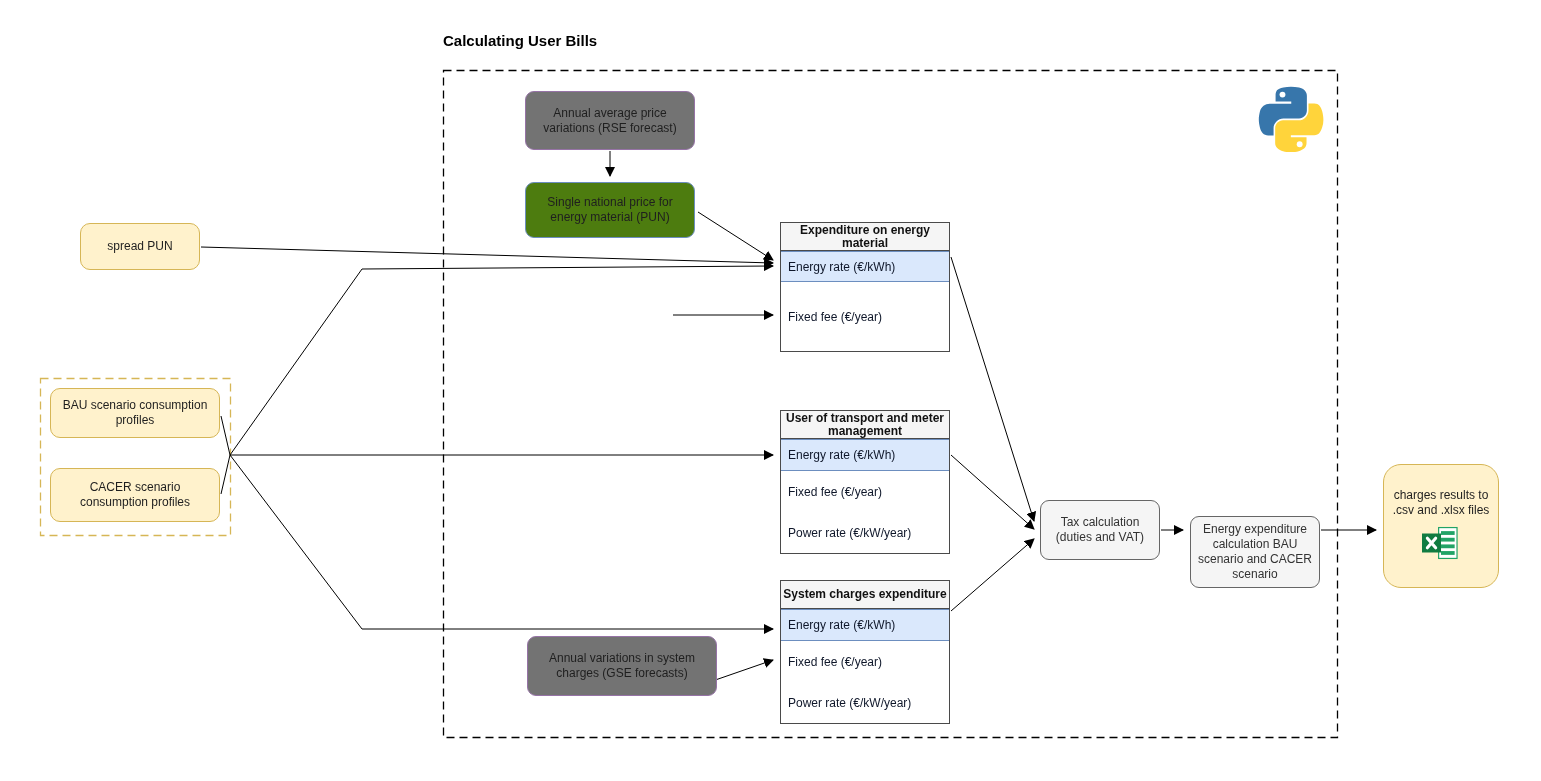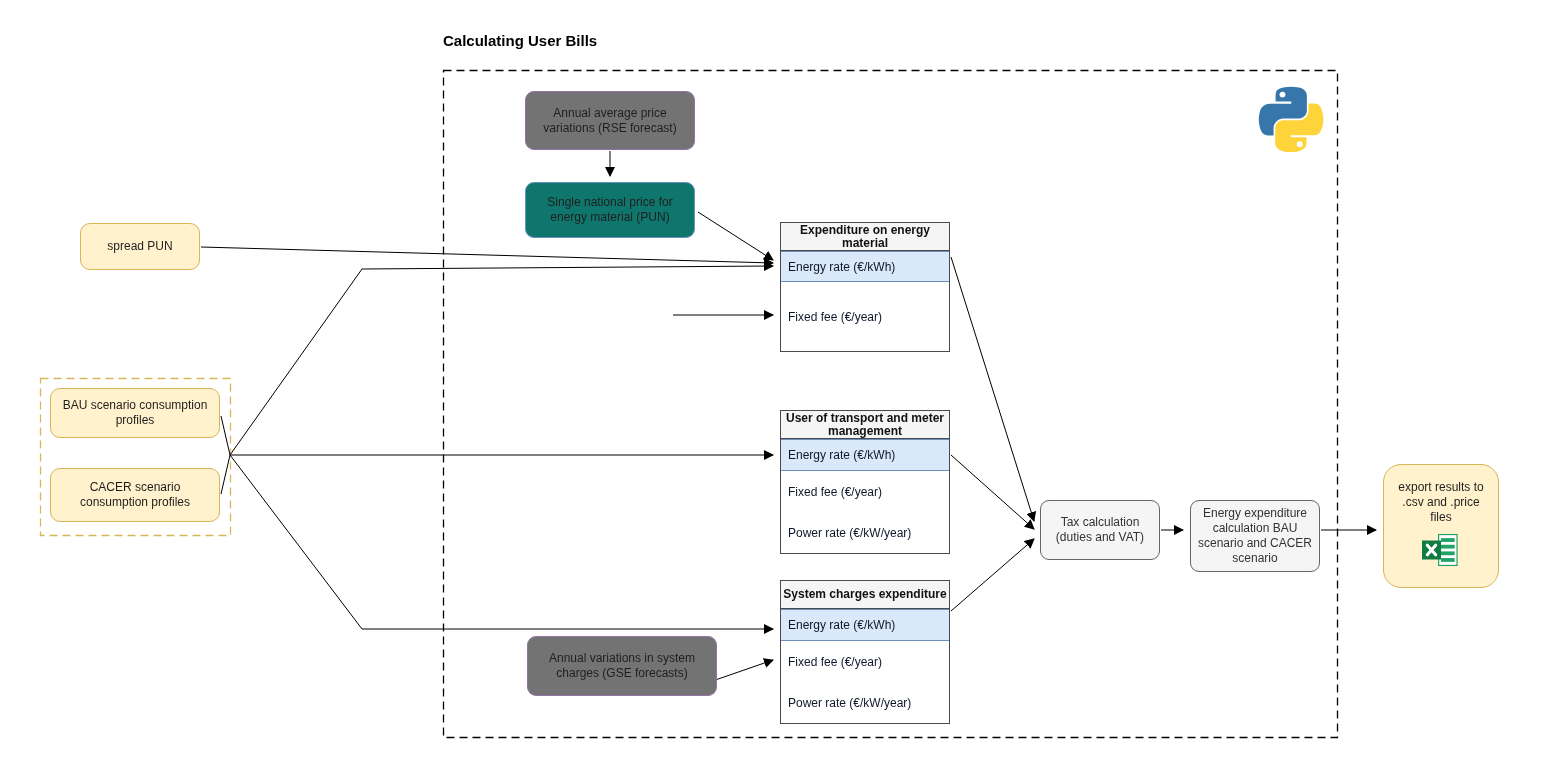--- a/index.html
+++ b/index.html
@@ -9,21 +9,21 @@
   }
   #edges{position:absolute;left:0;top:0;z-index:1;}
   .node{
     position:absolute;z-index:2;box-sizing:border-box;
     display:flex;align-items:center;justify-content:center;text-align:center;
     font-size:12px;line-height:1.25;padding:4px 6px;border-radius:10px;
     color:#1f1f1f;
   }
   .yellow{background:#FFF2CC;border:1px solid #D6B656;}
   .purple{background:#737373;border:1px solid #9673A6;border-radius:9px;}
-  .blue{background:#0f766e;border:1px solid #6C8EBF;border-radius:9px;}
+  .blue{background:#4d7c0f;border:1px solid #6C8EBF;border-radius:9px;}
   .gray{background:#F5F5F5;border:1px solid #666666;border-radius:9px;color:#333333;}
   .title{
     position:absolute;left:443px;top:32px;z-index:2;
     font-size:15px;font-weight:bold;color:#000;white-space:nowrap;
   }
   .dtable{
     position:absolute;z-index:2;width:170px;box-sizing:border-box;
     background:#ffffff;border:1px solid #4a4a4a;font-size:12px;
   }
   .thead{
@@ -125,26 +125,26 @@
     <div class="thead">System charges expenditure</div>
     <div class="trow hl" style="height:32px;">Energy rate (€/kWh)</div>
     <div class="trow" style="height:41px;">Fixed fee (€/year)</div>
     <div class="trow" style="height:41px;">Power rate (€/kW/year)</div>
   </div>
 
   <div class="node gray" style="left:1040px;top:500px;width:120px;height:60px;">
     <span>Tax calculation (duties and VAT)</span>
   </div>
 
-  <div class="node gray" style="left:1190px;top:500px;width:130px;height:72px;">
+  <div class="node gray" style="left:1190px;top:516px;width:130px;height:72px;">
     <span>Energy expenditure calculation BAU scenario and CACER scenario</span>
   </div>
 
   <div class="node yellow export-box" style="left:1383px;top:464px;width:116px;height:124px;">
-    <span class="lbl">export results to .csv and .price files</span>
+    <span class="lbl">charges results to .csv and .xlsx files</span>
     <span>
       <svg viewBox="0 0 32 30" width="38" height="36">
         <rect x="14" y="2" width="15.5" height="26" fill="#ffffff" stroke="#21A366" stroke-width="1"></rect>
         <rect x="16" y="5" width="11.5" height="3.2" fill="#21A366"></rect>
         <rect x="16" y="10.6" width="11.5" height="3.2" fill="#21A366"></rect>
         <rect x="16" y="16.2" width="11.5" height="3.2" fill="#21A366"></rect>
         <rect x="16" y="21.8" width="11.5" height="3.2" fill="#21A366"></rect>
         <rect x="0" y="7" width="16" height="16" fill="#107C41"></rect>
         <path d="M4.5 11 L11.5 19 M11.5 11 L4.5 19" stroke="#ffffff" stroke-width="2.6" stroke-linecap="round"></path>
       </svg>

